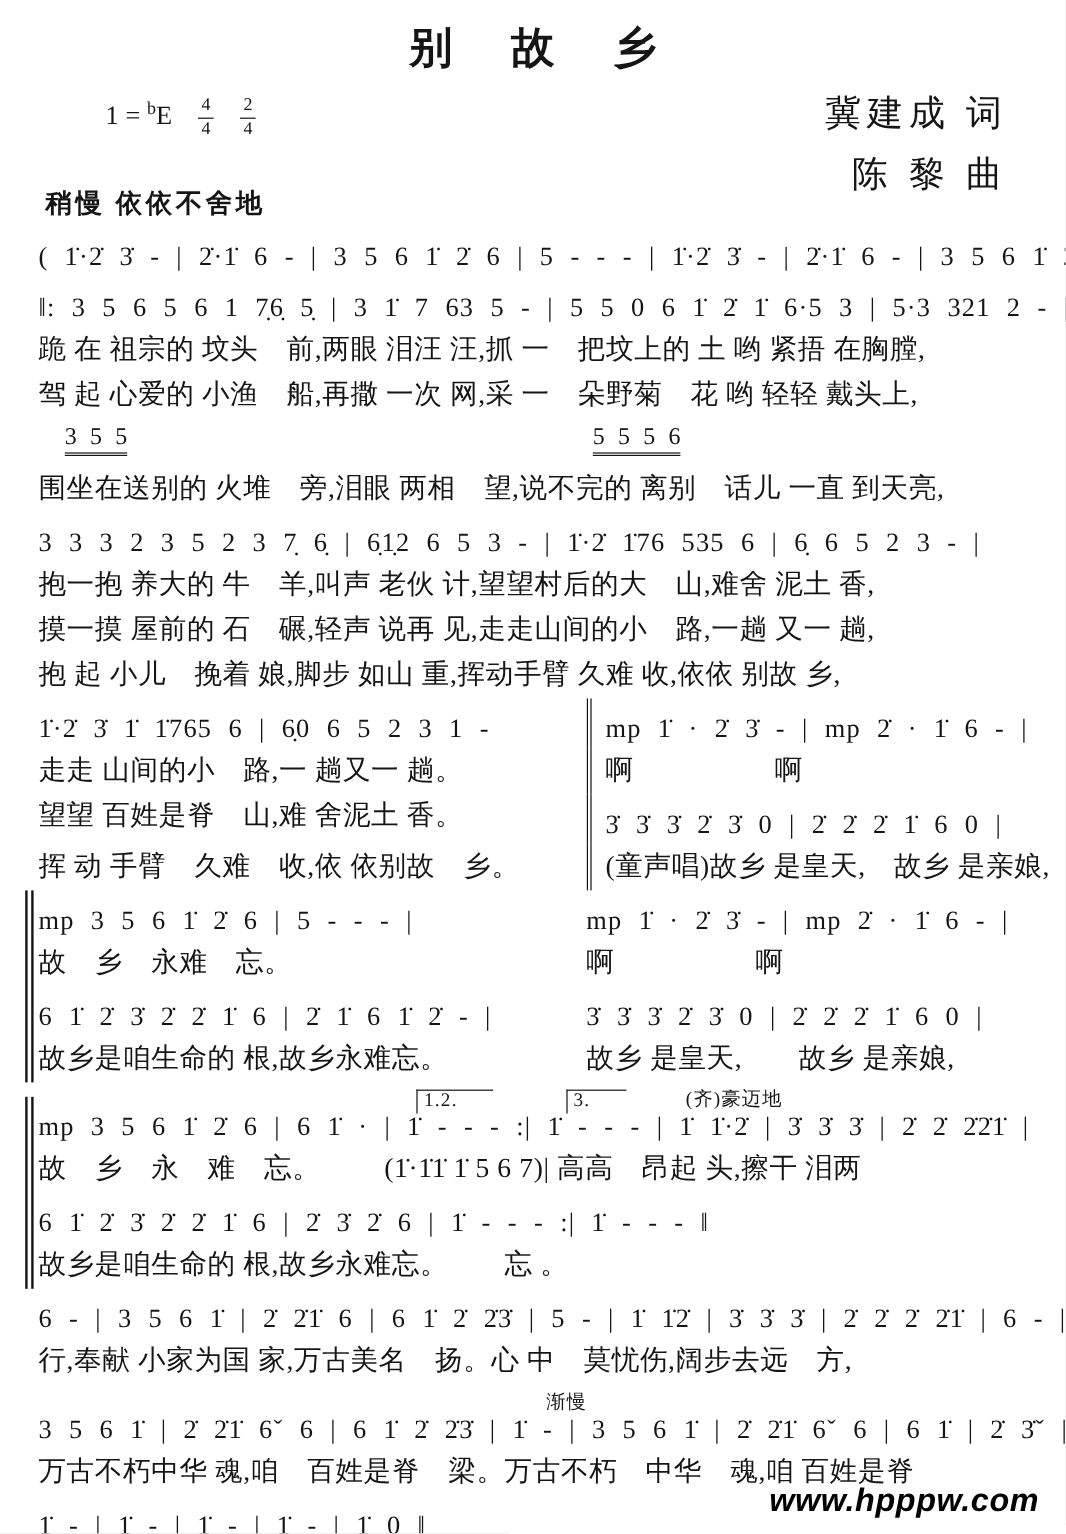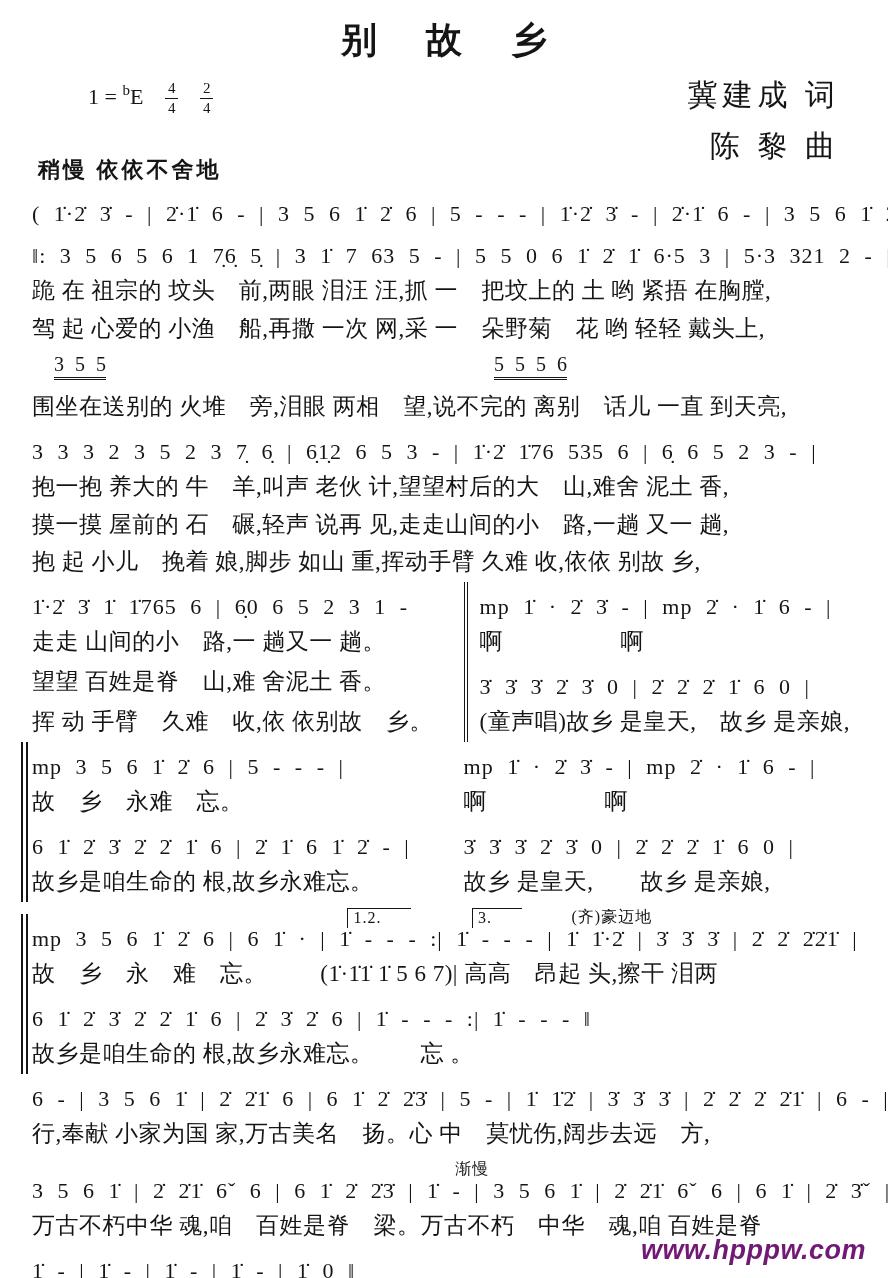--- a/index.html
+++ b/index.html
@@ -18,32 +18,32 @@
            letter-spacing:5px;line-height:1.7;}
   .tempo{padding-left:38px;font-size:22px;font-weight:600;letter-spacing:3px;}
   .score{padding:4px 26px 0 32px;}
   .row{position:relative;}
   .music{font-size:22px;letter-spacing:1px;word-spacing:7px;padding:13px 0 5px;
          white-space:nowrap;line-height:1.1;}
   .lyric{font-size:23px;letter-spacing:0.5px;padding:4px 0 5px;white-space:nowrap;line-height:1.25;}
   .inserts{height:40px;}
   .ins{position:absolute;top:4px;font-size:20px;word-spacing:6px;
        border-bottom:3px double #151515;padding-bottom:1px;}
-  .cols{display:flex;align-items:center;}
+  .cols{display:flex;align-items:flex-start;gap:25px;}
   .col{flex:none;white-space:nowrap;overflow:hidden;}
   .col.left{width:52%;}
   .col.right{width:48%;}
   .system.divided .col.right{border-left:4px double #151515;padding-left:12px;}
   .system.bracket{position:relative;border-left:2px solid #151515;padding-left:9px;margin-left:-11px;}
   .system.bracket::before{content:"";position:absolute;left:3px;top:0;bottom:0;width:2px;background:#151515;}
   .music.annotated{margin-top:12px;}
   .ann{position:absolute;top:-6px;font-size:16px;letter-spacing:1px;white-space:nowrap;}
   .ann.volta{border-left:1.5px solid #151515;border-top:1.5px solid #151515;padding:0 30px 2px 5px;}
   .watermark{position:absolute;right:22px;bottom:12px;font-family:"Liberation Sans","DejaVu Sans",sans-serif;
-             font-weight:bold;font-style:italic;font-size:27px;color:#701a75;letter-spacing:0.5px;}
+             font-weight:bold;font-style:italic;font-size:27px;color:#000000;letter-spacing:0.5px;}
 </style>
 </head>
 <body>
 
 <div class="page">
 
   <div class="title">别 故 乡</div>
 
   <div class="meta">
     <div class="keysig">

